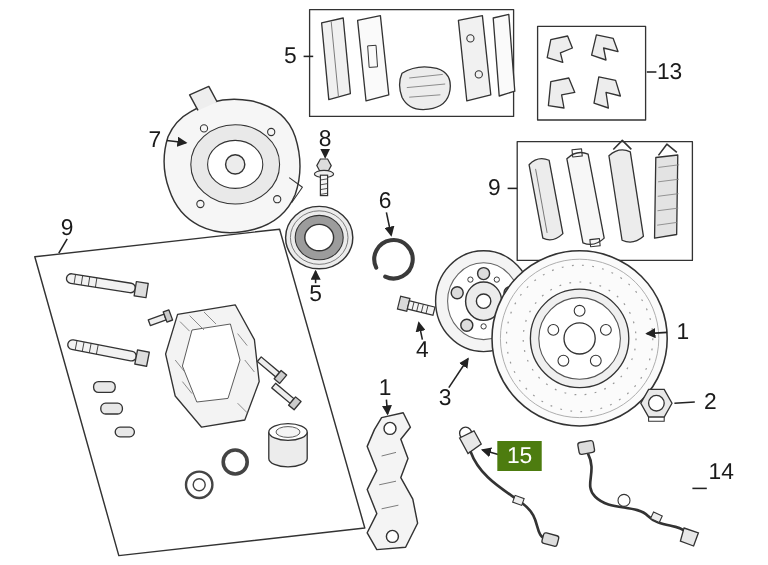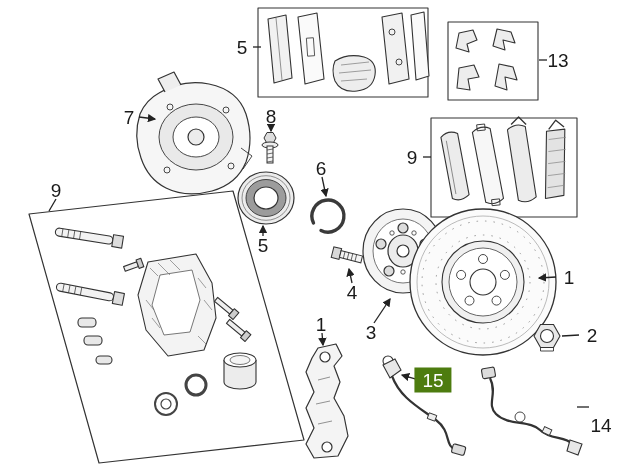--- a/index.html
+++ b/index.html
@@ -260,16 +260,16 @@
   <div class="callout" style="left:352px;top:292px">4</div>
   <div class="callout" style="left:263px;top:245px">5</div>
   <div class="callout" style="left:321px;top:168px">6</div>
   <div class="callout" style="left:129px;top:117px">7</div>
   <div class="callout" style="left:271px;top:116px">8</div>
   <div class="callout" style="left:56px;top:190px">9</div>
   <div class="callout" style="left:321px;top:324px">1</div>
   <div class="callout" style="left:412px;top:157px">9</div>
   <div class="callout" style="left:242px;top:47px">5</div>
   <div class="callout" style="left:558px;top:60px">13</div>
-  <div class="callout" style="left:601px;top:425px">14</div>
+  <div class="callout" style="left:601px;top:394px">14</div>
   <div class="callout highlight" style="left: 433px; top: 380px; background-color: #4d7c0f;">15</div>
 
 </div>
 
 </body></html>

